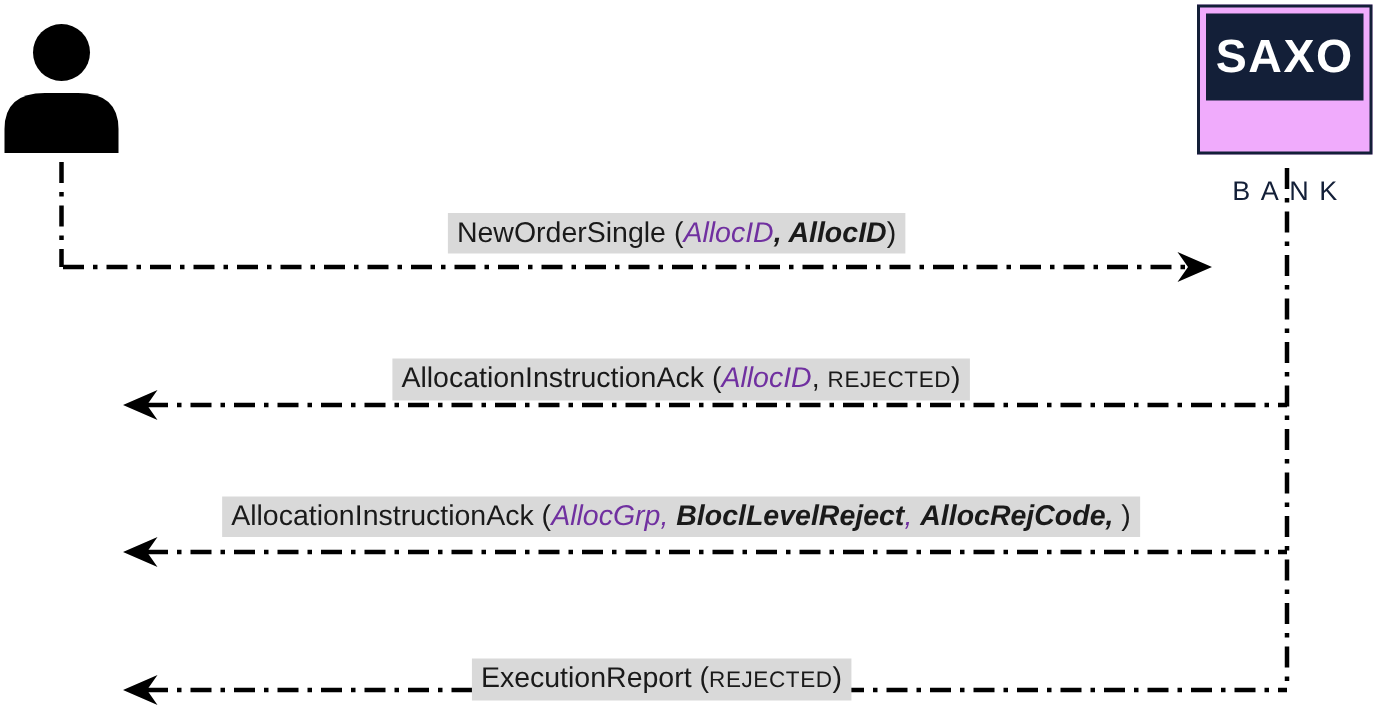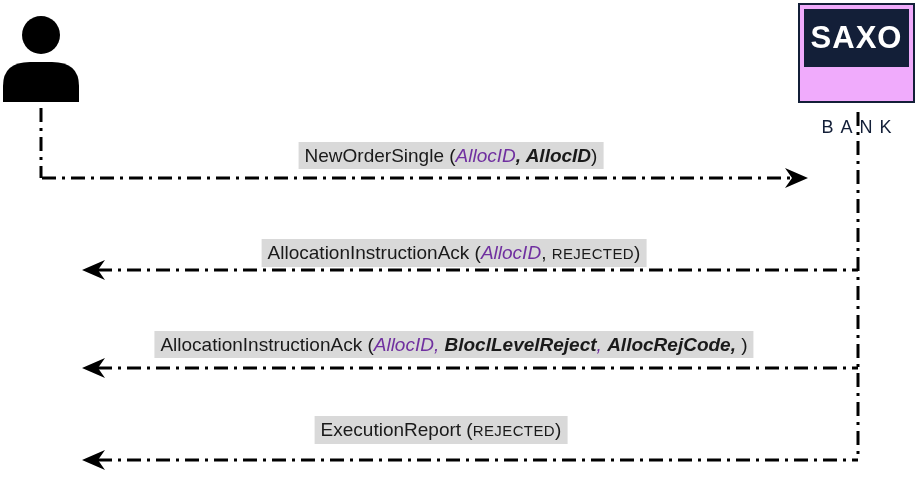--- a/index.html
+++ b/index.html
@@ -71,16 +71,16 @@
     <g fill="#000" stroke="none">
       <path d="M808 178 L785 168 L792 178 L785 188 Z"></path>
       <path d="M82 270 L105 260 L98 270 L105 280 Z"></path>
       <path d="M82 368 L105 358 L98 368 L105 378 Z"></path>
       <path d="M82 460 L105 450 L98 460 L105 470 Z"></path>
     </g>
   </svg>
 
   <div class="msg-label" style="left:451px;top:142px"><span>NewOrderSingle (</span><span class="t-purple">AllocID</span><span class="t-bold">, </span><span class="t-bold">AllocID</span><span>)</span></div>
   <div class="msg-label" style="left:454px;top:239px"><span>AllocationInstructionAck (</span><span class="t-purple">AllocID</span><span>, </span><span class="t-caps">REJECTED</span><span>)</span></div>
-  <div class="msg-label" style="left:454px;top:331px"><span>AllocationInstructionAck (</span><span class="t-purple">AllocID,</span><span> </span><span class="t-bold">BloclLevelReject</span><span class="t-purple">,</span><span> </span><span class="t-bold">AllocRejCode,</span><span> )</span></div>
-  <div class="msg-label" style="left:441px;top:416px"><span>ExecutionReport (</span><span class="t-caps">REJECTED</span><span>)</span></div>
+  <div class="msg-label" style="left:454px;top:331px"><span>AllocationInstructionAck (</span><span class="t-purple">AllocGrp,</span><span> </span><span class="t-bold">BloclLevelReject</span><span class="t-purple">,</span><span> </span><span class="t-bold">AllocRejCode,</span><span> )</span></div>
+  <div class="msg-label" style="left:441px;top:439px"><span>ExecutionReport (</span><span class="t-caps">REJECTED</span><span>)</span></div>
 
 </div>
 
 </body></html>

